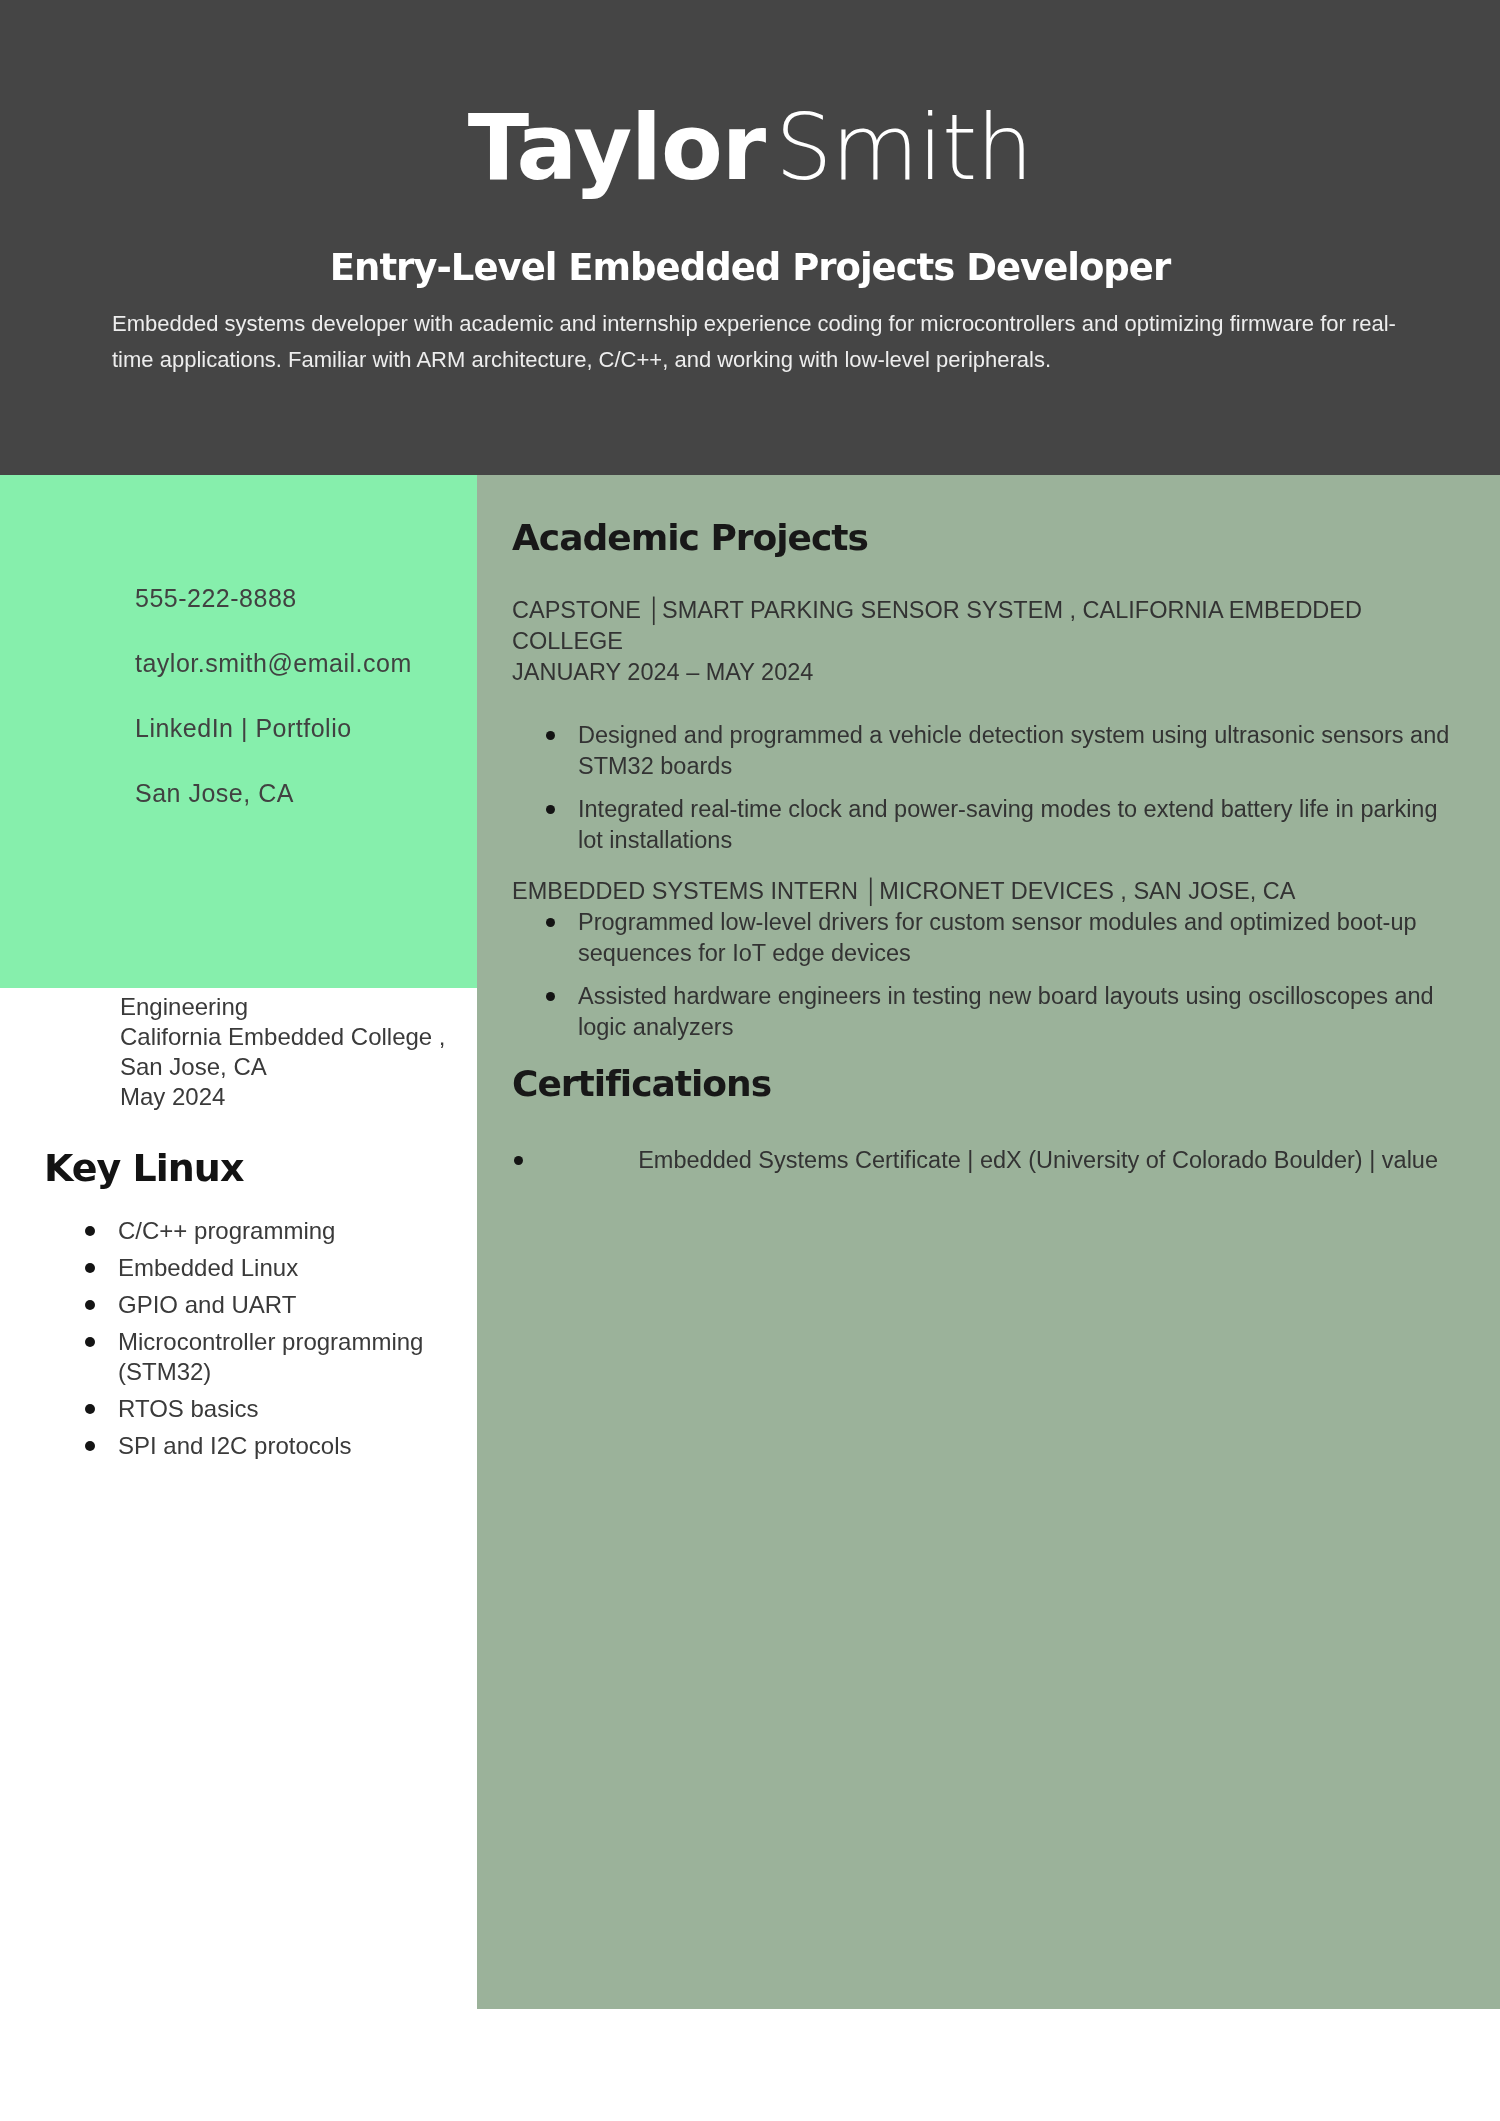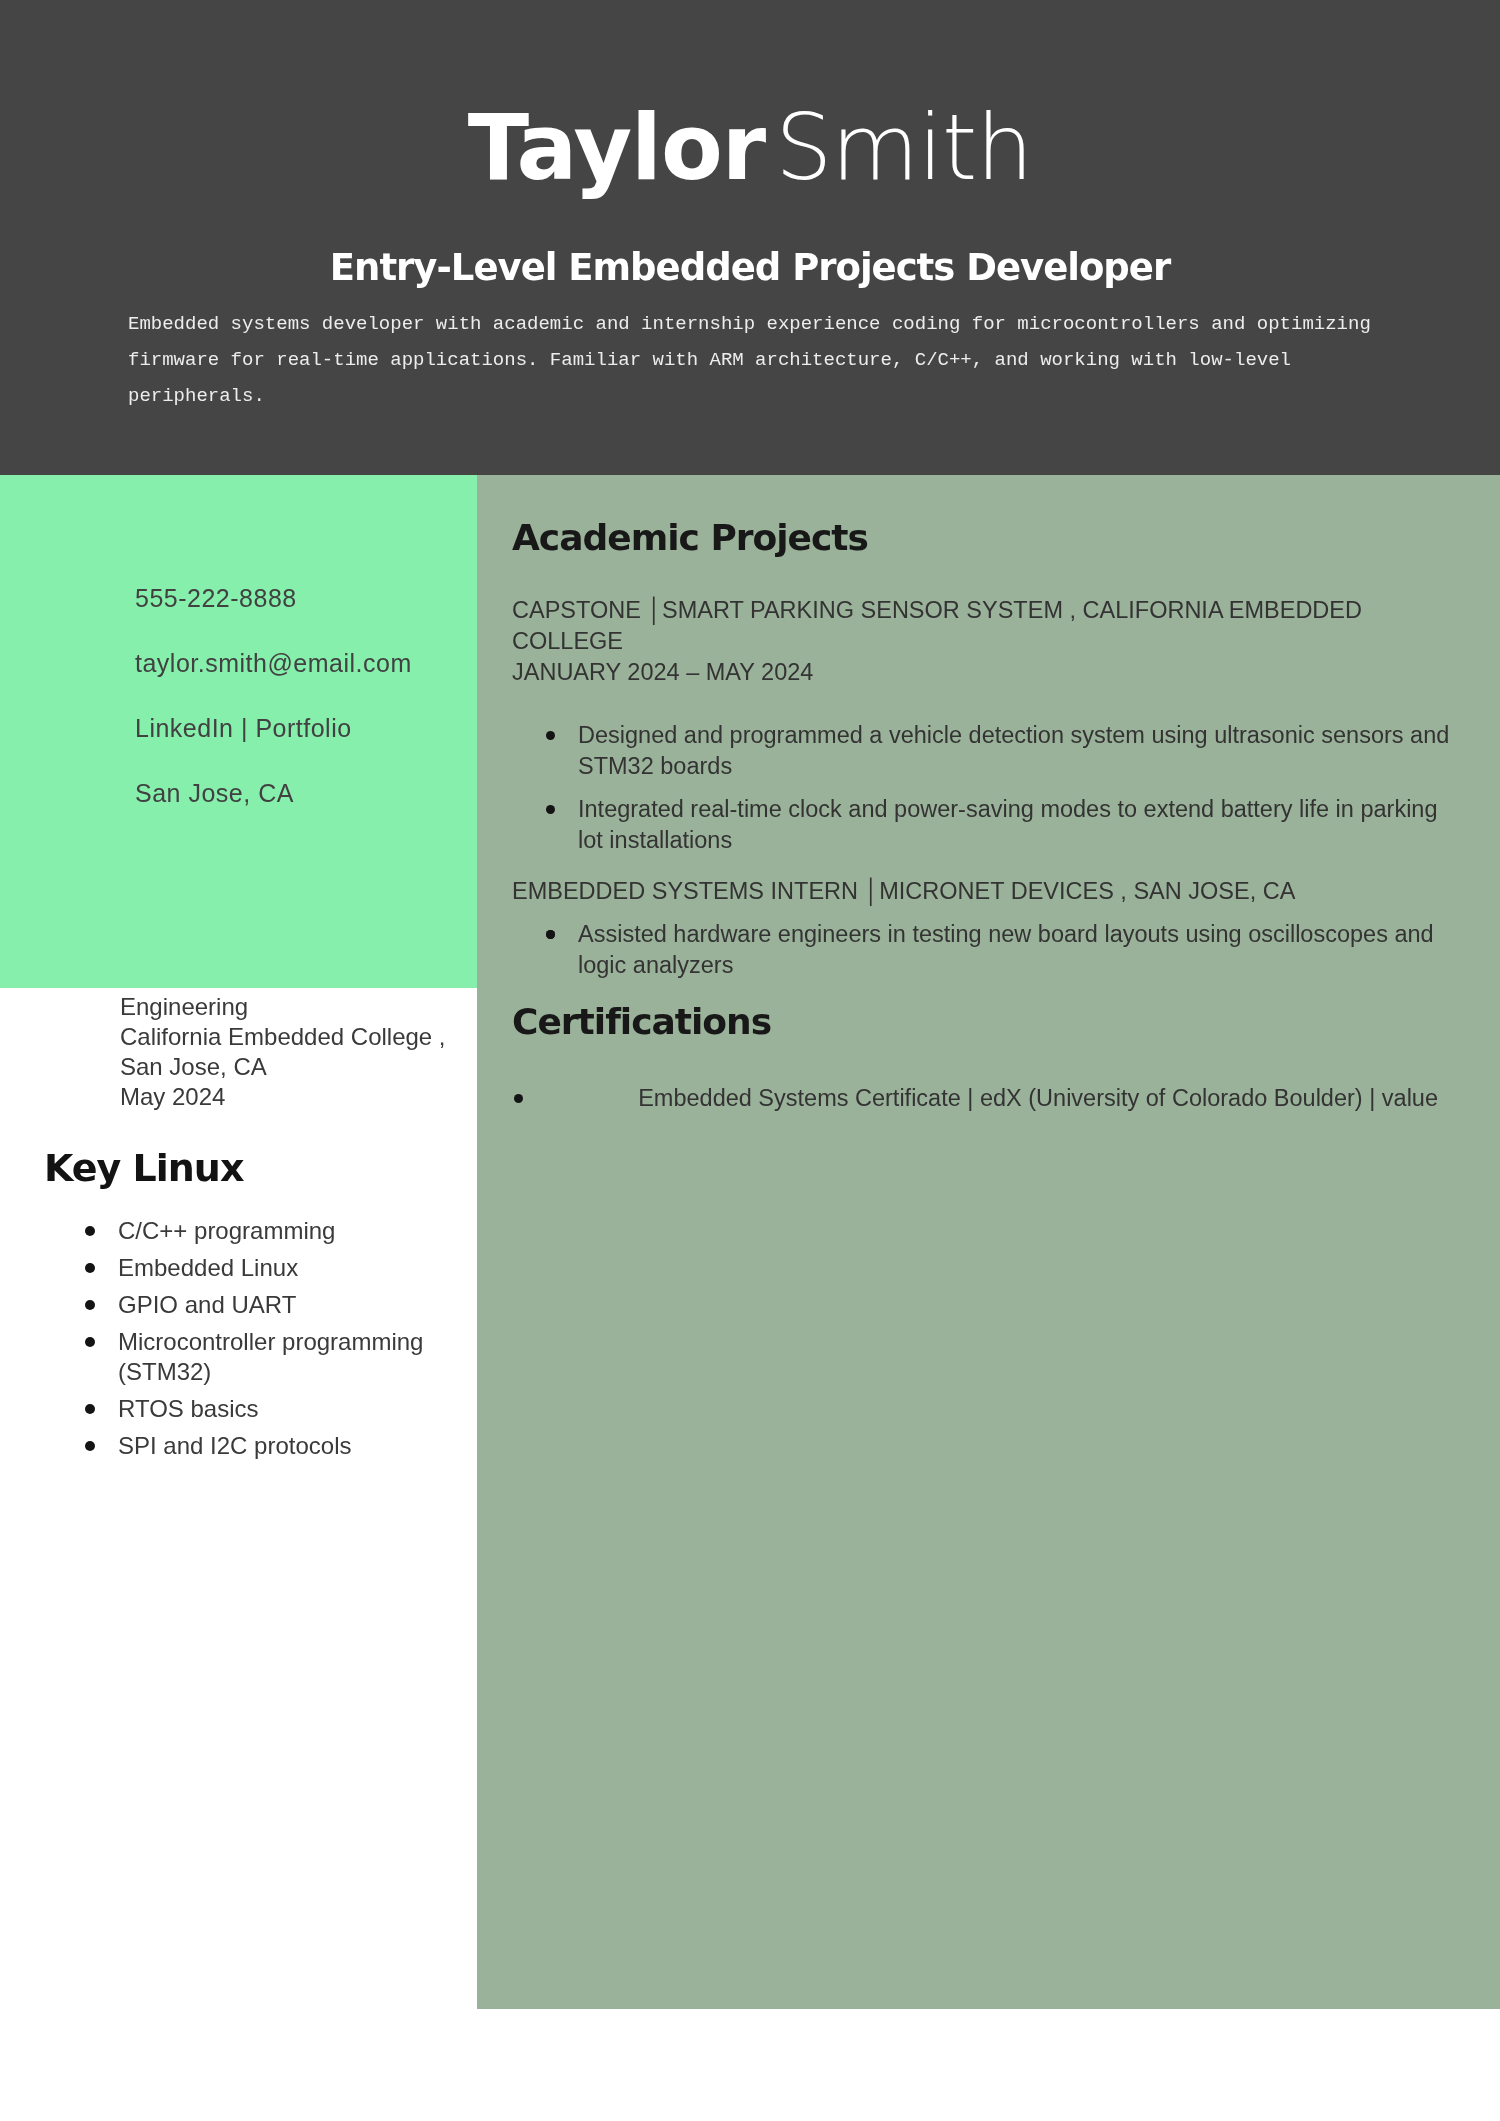--- a/index.html
+++ b/index.html
@@ -7,22 +7,22 @@
         font-family:"Liberation Sans",sans-serif;}
 
   
   .hdr{position:absolute;left:0;top:0;width:1500px;height:615px;background:#454545;}
   .name{position:absolute;left:0;top:96px;width:100%;margin:0;text-align:center;
         color:#ffffff;font-family:"DejaVu Sans",sans-serif;font-size:90px;line-height:1.15;
         font-weight:700;letter-spacing:-1px;}
   .name .last{font-weight:200;margin-left:10px;}
   .job-title{position:absolute;left:0;top:246px;width:100%;text-align:center;color:#ffffff;
         font-family:"DejaVu Sans",sans-serif;font-weight:700;font-size:37px;letter-spacing:-1px;}
-  .summary{position:absolute;left:128px;top:306px;width:1310px;margin:0;color:#ededed;
-        font-size:19px;line-height:36px;font-family:Liberation Mono, monospace;}
+  .summary{position:absolute;left:112px;top:306px;width:1310px;margin:0;color:#ededed;
+        font-size:22px;line-height:36px;}
 
   
   .contact-box{position:absolute;left:0;top:475px;width:477px;height:513px;background:#86efac;z-index:3;}
   .contact-box p{position:absolute;left:135px;margin:0;color:#414141;font-size:25px;
         line-height:30px;letter-spacing:0.5px;white-space:nowrap;}
   .c-phone{top:108px}.c-email{top:173px}.c-links{top:238px}.c-loc{top:303px}
 
   .education{position:absolute;left:120px;top:992px;width:350px;z-index:1;color:#3a3a3a;font-size:24px;}
   .education p{margin:0;line-height:30px;}
   .degree{margin-bottom:18px;}
@@ -92,21 +92,21 @@
       <p class="proj-dates">JANUARY 2024 – MAY 2024</p>
       <ul class="mbullets">
         <li><span class="dot"></span><span>Designed and programmed a vehicle detection system using ultrasonic sensors and STM32 boards</span></li>
         <li><span class="dot"></span><span>Integrated real-time clock and power-saving modes to extend battery life in parking lot installations</span></li>
       </ul>
     </section>
 
     <section>
       <p class="proj-title">EMBEDDED SYSTEMS INTERN │MICRONET DEVICES , SAN JOSE, CA</p>
       <ul class="mbullets">
-        <li><span class="dot"></span></li>
+        <li><span class="dot"></span><span>Programmed low-level drivers for custom sensor modules and optimized boot-up sequences for IoT edge devices</span></li>
         <li><span class="dot"></span><span>Assisted hardware engineers in testing new board layouts using oscilloscopes and logic analyzers</span></li>
       </ul>
     </section>
 
     <h2 class="sec-heading cert-heading">Certifications</h2>
     <ul class="mbullets certs">
       <li><span class="dot"></span><span>Embedded Systems Certificate | edX (University of Colorado Boulder) | value</span></li>
     </ul>
   </main>
 

